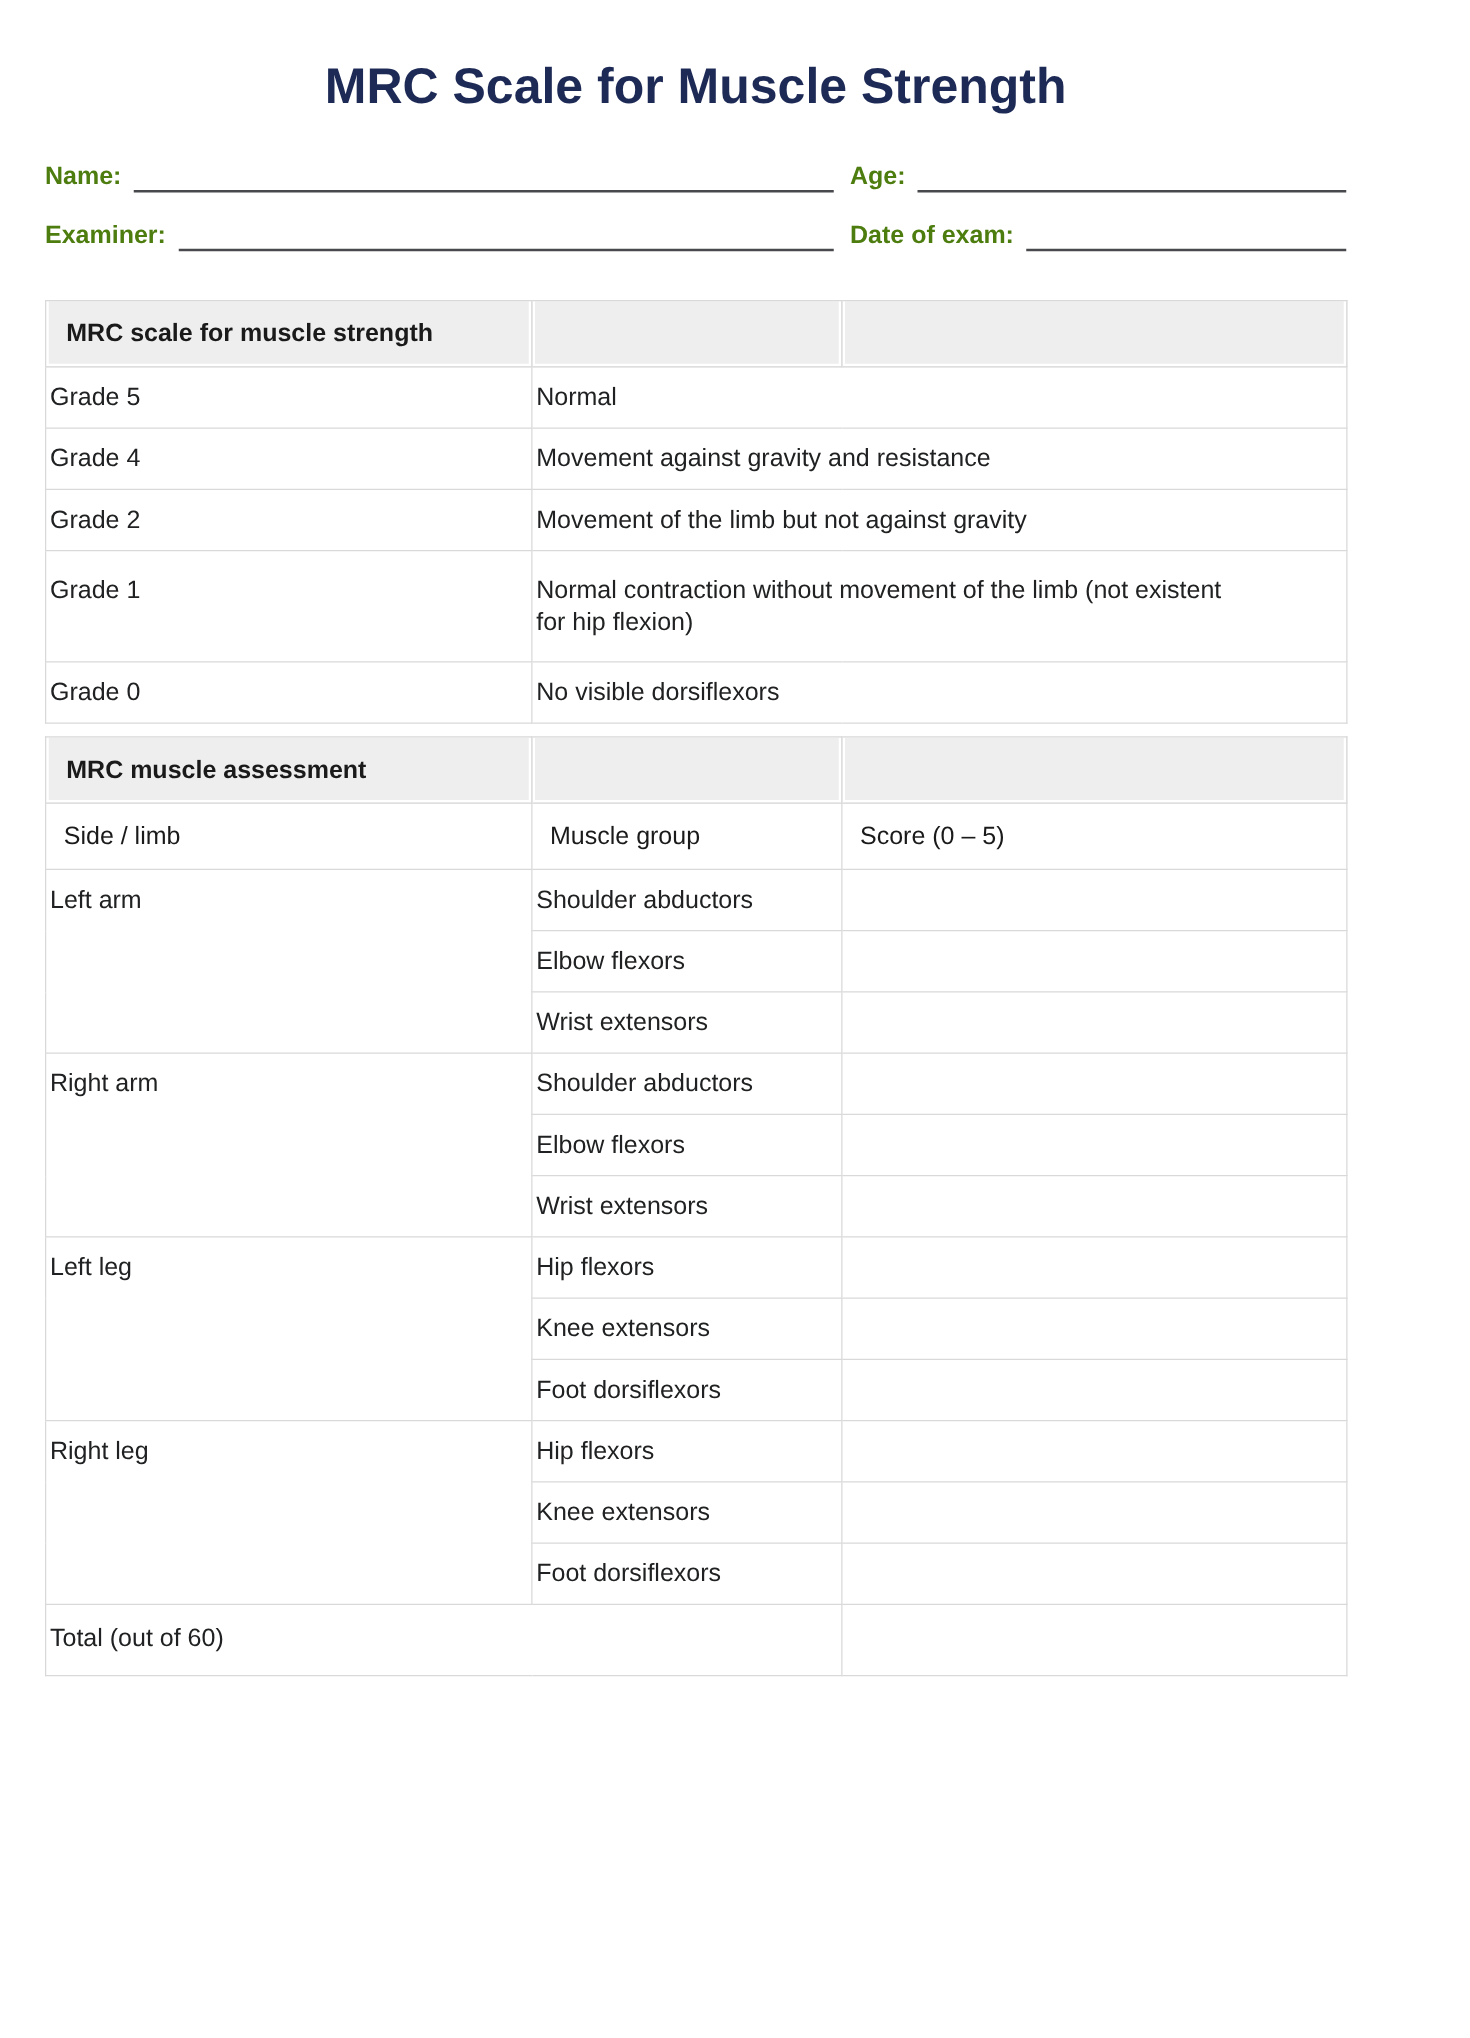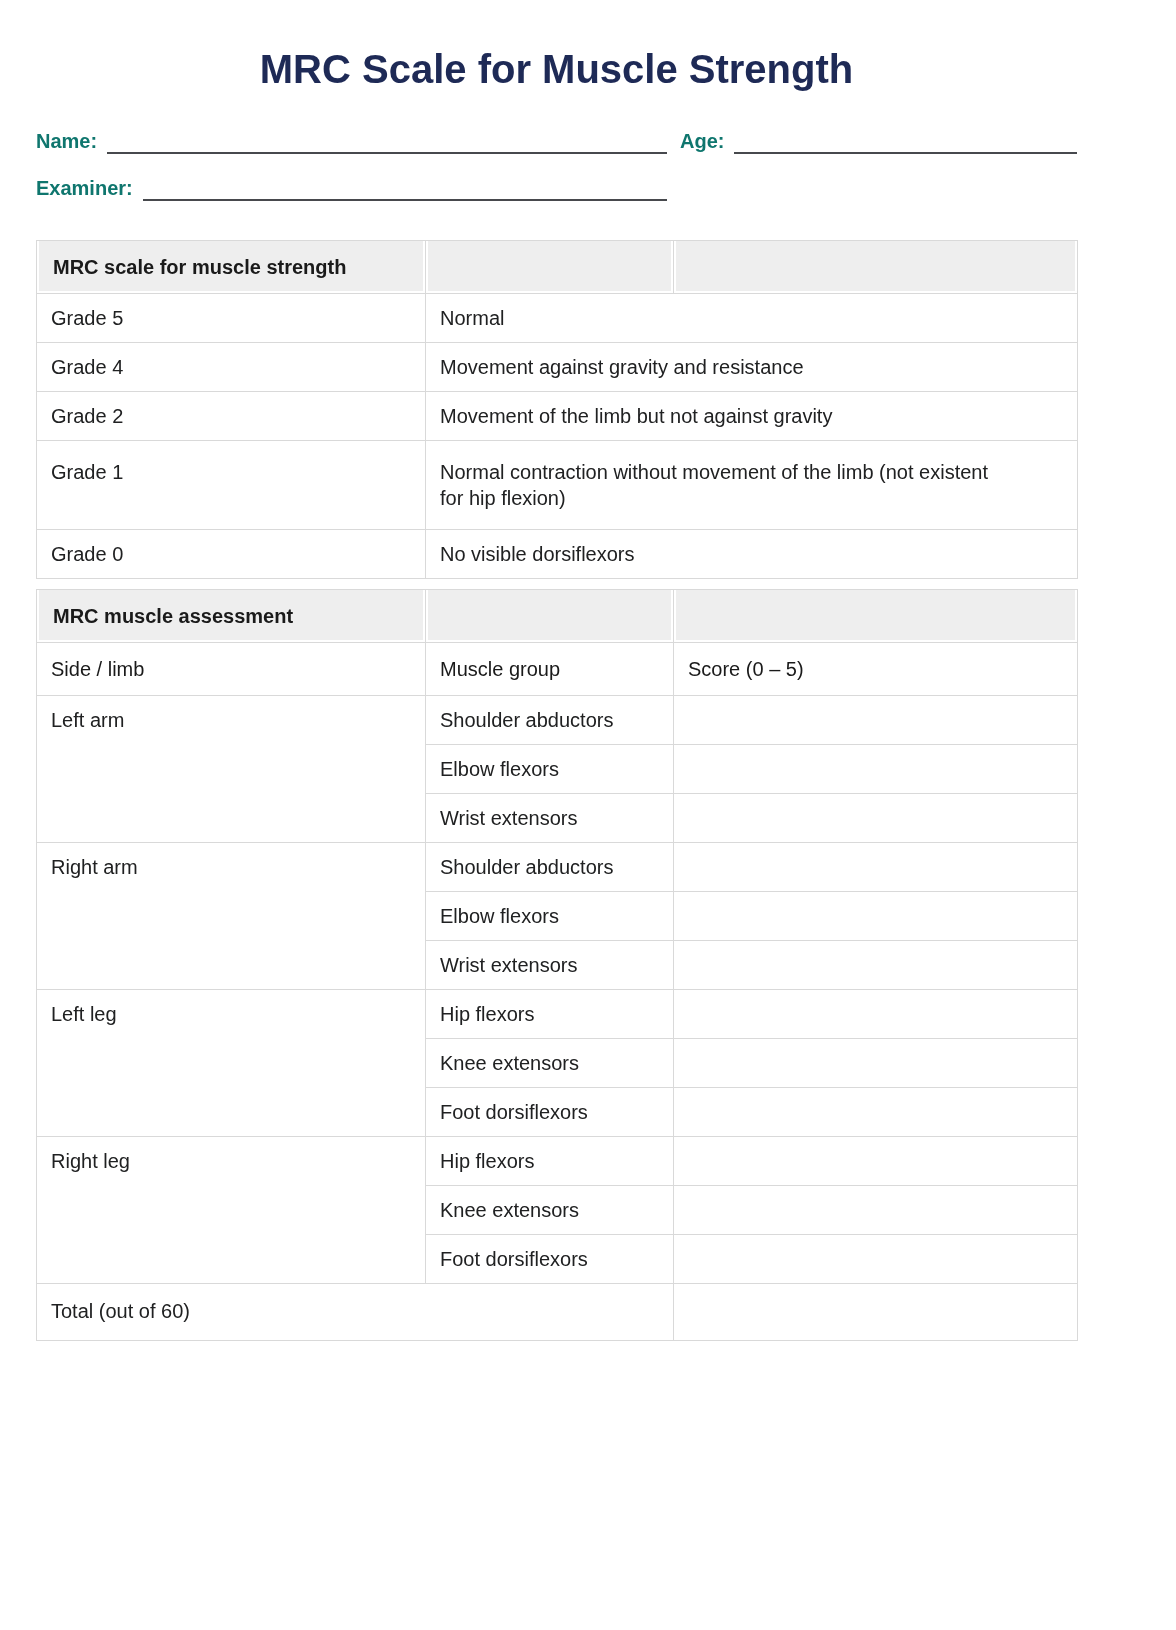--- a/index.html
+++ b/index.html
@@ -24,21 +24,21 @@
   }
 
   
   .form-area { margin-top: 24px; }
   .form-row { display: flex; align-items: flex-end; height: 38px; margin-bottom: 9px; }
   .fr-pair { display: flex; align-items: flex-end; }
   .pair-a { width: 631px; margin-right: 13px; }
   .pair-b { flex: 1; }
   .fr-label {
     white-space: nowrap;
-    font-size: 20px; font-weight: bold; color: #0f766e;
+    font-size: 20px; font-weight: bold; color: #4d7c0f;
     line-height: 26px;
   }
   .fr-line {
     flex: 1;
     border-bottom: 2px solid #47494d;
     height: 24px;
     margin-left: 10px;
   }
 
   
@@ -48,21 +48,21 @@
     table-layout: fixed;
   }
   .tbl-1 { margin-top: 39px; }
   .tbl-2 { margin-top: 10px; }
   table, td, th { border: 1px solid #d9d9d9; }
   td, th {
     font-size: 20px;
     line-height: 26px;
     text-align: left;
     vertical-align: top;
-    padding: 11px 14px;
+    padding: 11px 3px;
     font-weight: normal;
   }
   col.c1 { width: 389px; }
   col.c2 { width: 248px; }
   col.c3 { width: 404px; }
 
   th.band {
     background: #eeeeee;
     font-weight: bold;
     color: #1a1a1a;
@@ -94,20 +94,24 @@
         <span class="fr-line"></span>
       </div>
       <div class="fr-pair pair-b">
         <span class="fr-label">Age:</span>
         <span class="fr-line"></span>
       </div>
     </div>
     <div class="form-row">
       <div class="fr-pair pair-a">
         <span class="fr-label">Examiner:</span>
+        <span class="fr-line"></span>
+      </div>
+      <div class="fr-pair pair-b">
+        <span class="fr-label">Date of exam:</span>
         <span class="fr-line"></span>
       </div>
     </div>
   </div>
 
   <table class="tbl-1">
     <colgroup>
         <col class="c1">
         <col class="c2">
         <col class="c3">

